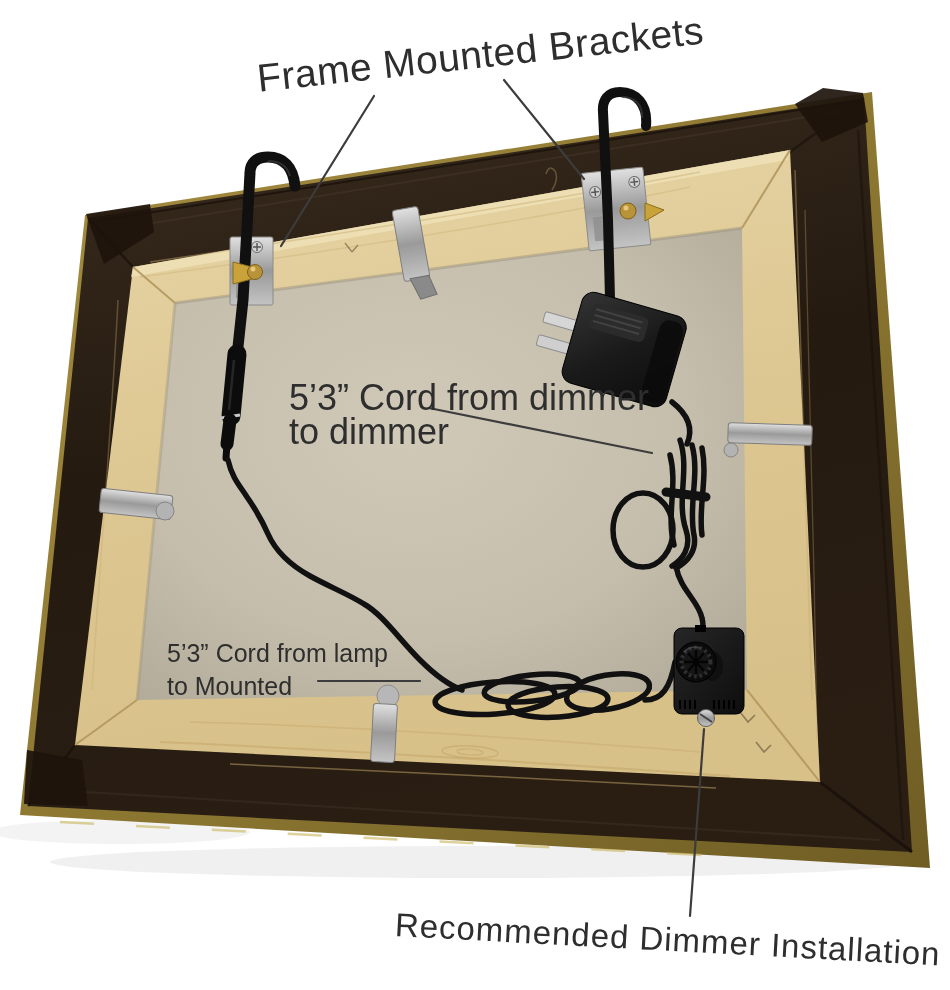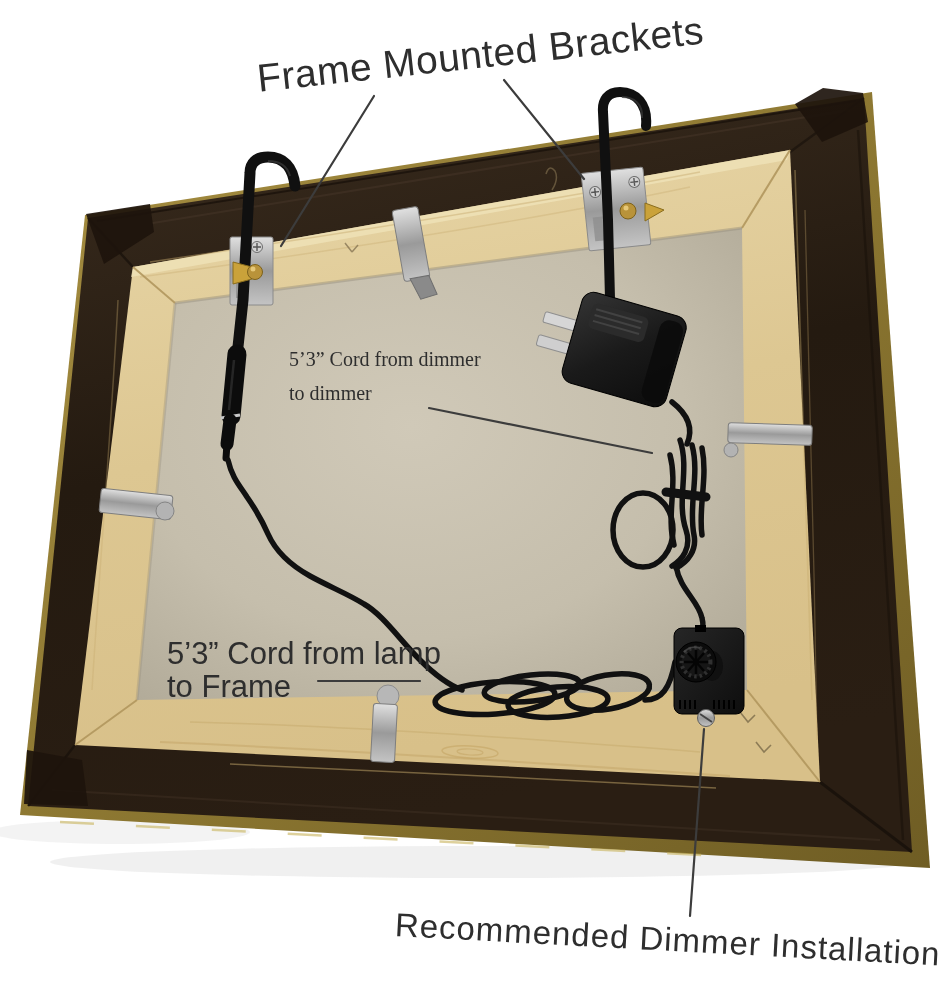--- a/index.html
+++ b/index.html
@@ -9,24 +9,24 @@
   }
   #scene{position:absolute;left:0;top:0;}
   .label{
     position:absolute;color:#2e2e2e;white-space:nowrap;user-select:none;
   }
   .label-brackets{
     left:255px;top:57px;font-size:39px;letter-spacing:.5px;
     transform:rotate(-6.2deg);transform-origin:left top;
   }
   .label-cord-adapter{
-    left:289px;top:342px;font-size:20px;line-height:34px;font-family:Liberation Serif, serif;
+    left:289px;top:381px;font-size:36px;line-height:34px;
   }
   .label-cord-dimmer{
-    left:167px;top:637px;font-size:31px;line-height:33px;
+    left:167px;top:637px;font-size:25px;line-height:33px;
   }
   .label-dimmer-install{
     left:396px;top:906px;font-size:33px;letter-spacing:1px;
     transform:rotate(3.1deg);transform-origin:left top;
   }
 </style>
 </head>
 <body>
 
 <div id="stage">
@@ -235,18 +235,18 @@
 
 <div class="label label-brackets">Frame Mounted Brackets</div>
 
 <div class="label label-cord-adapter">
   <div>5’3” Cord from dimmer</div>
   <div>to dimmer</div>
 </div>
 
 <div class="label label-cord-dimmer">
   <div>5’3” Cord from lamp</div>
-  <div>to Frame</div>
+  <div>to Mounted</div>
 </div>
 
 <div class="label label-dimmer-install">Recommended Dimmer Installation</div>
 
 </div>
 
 </body></html>

